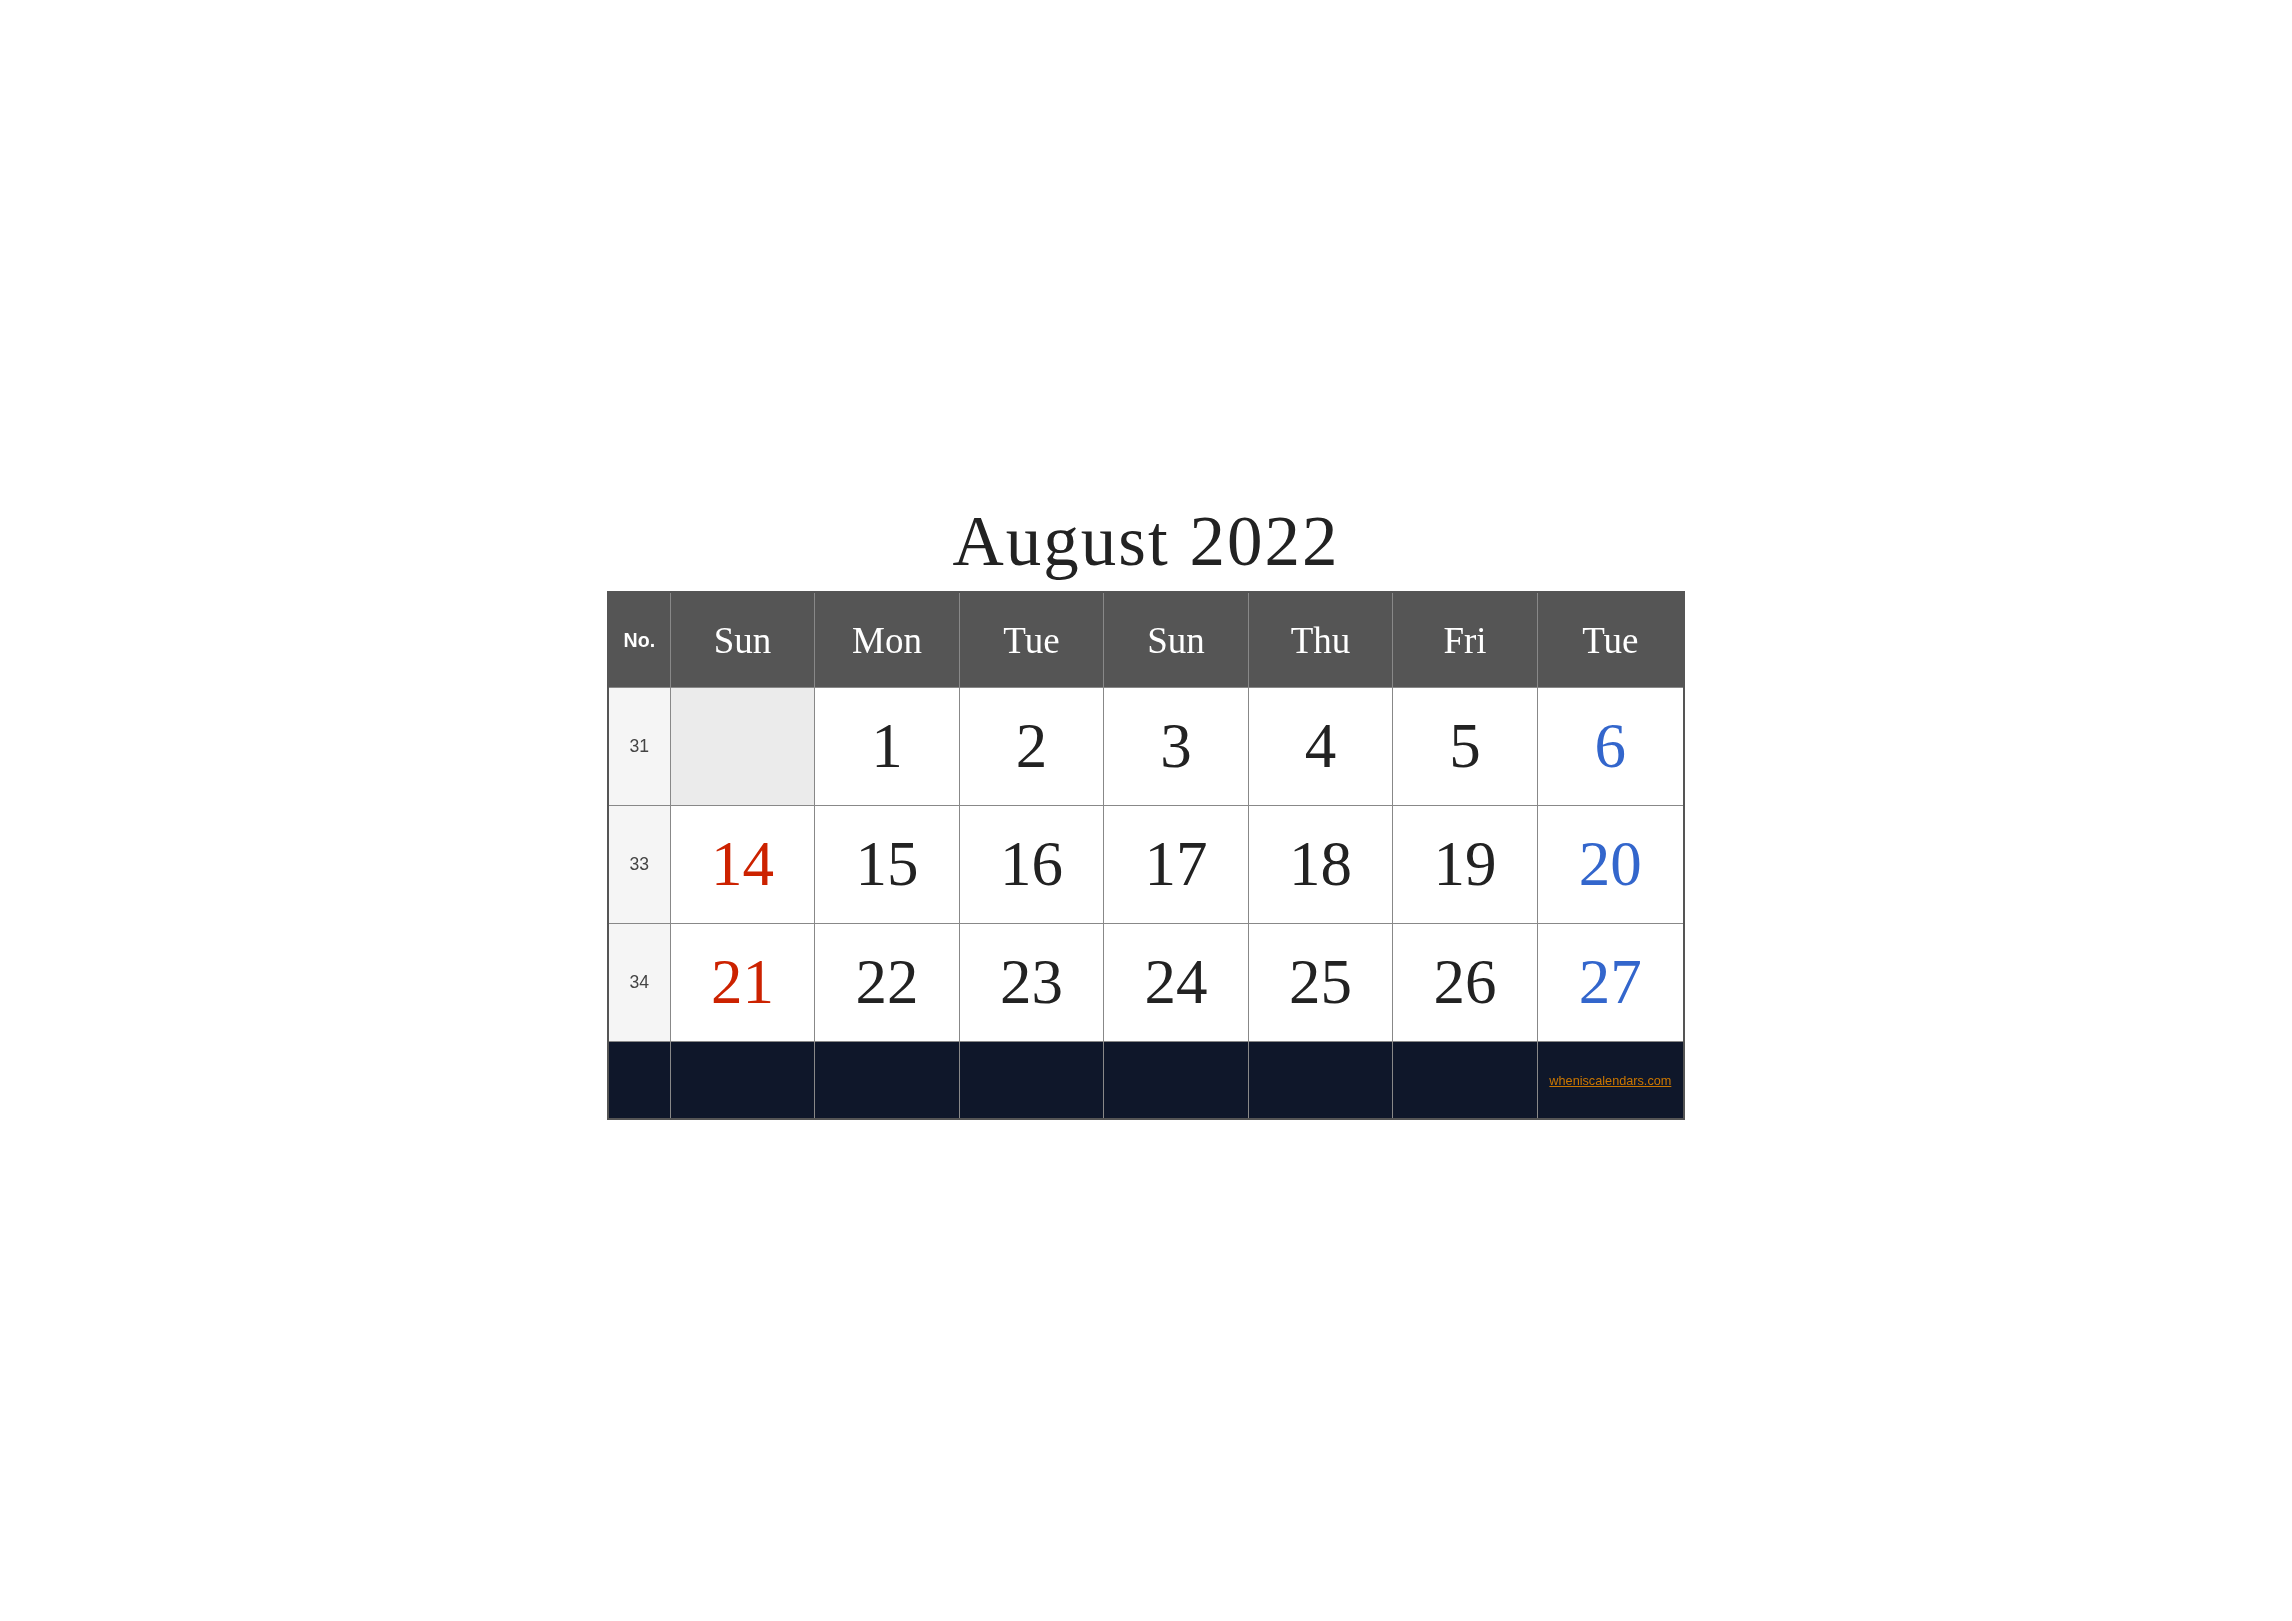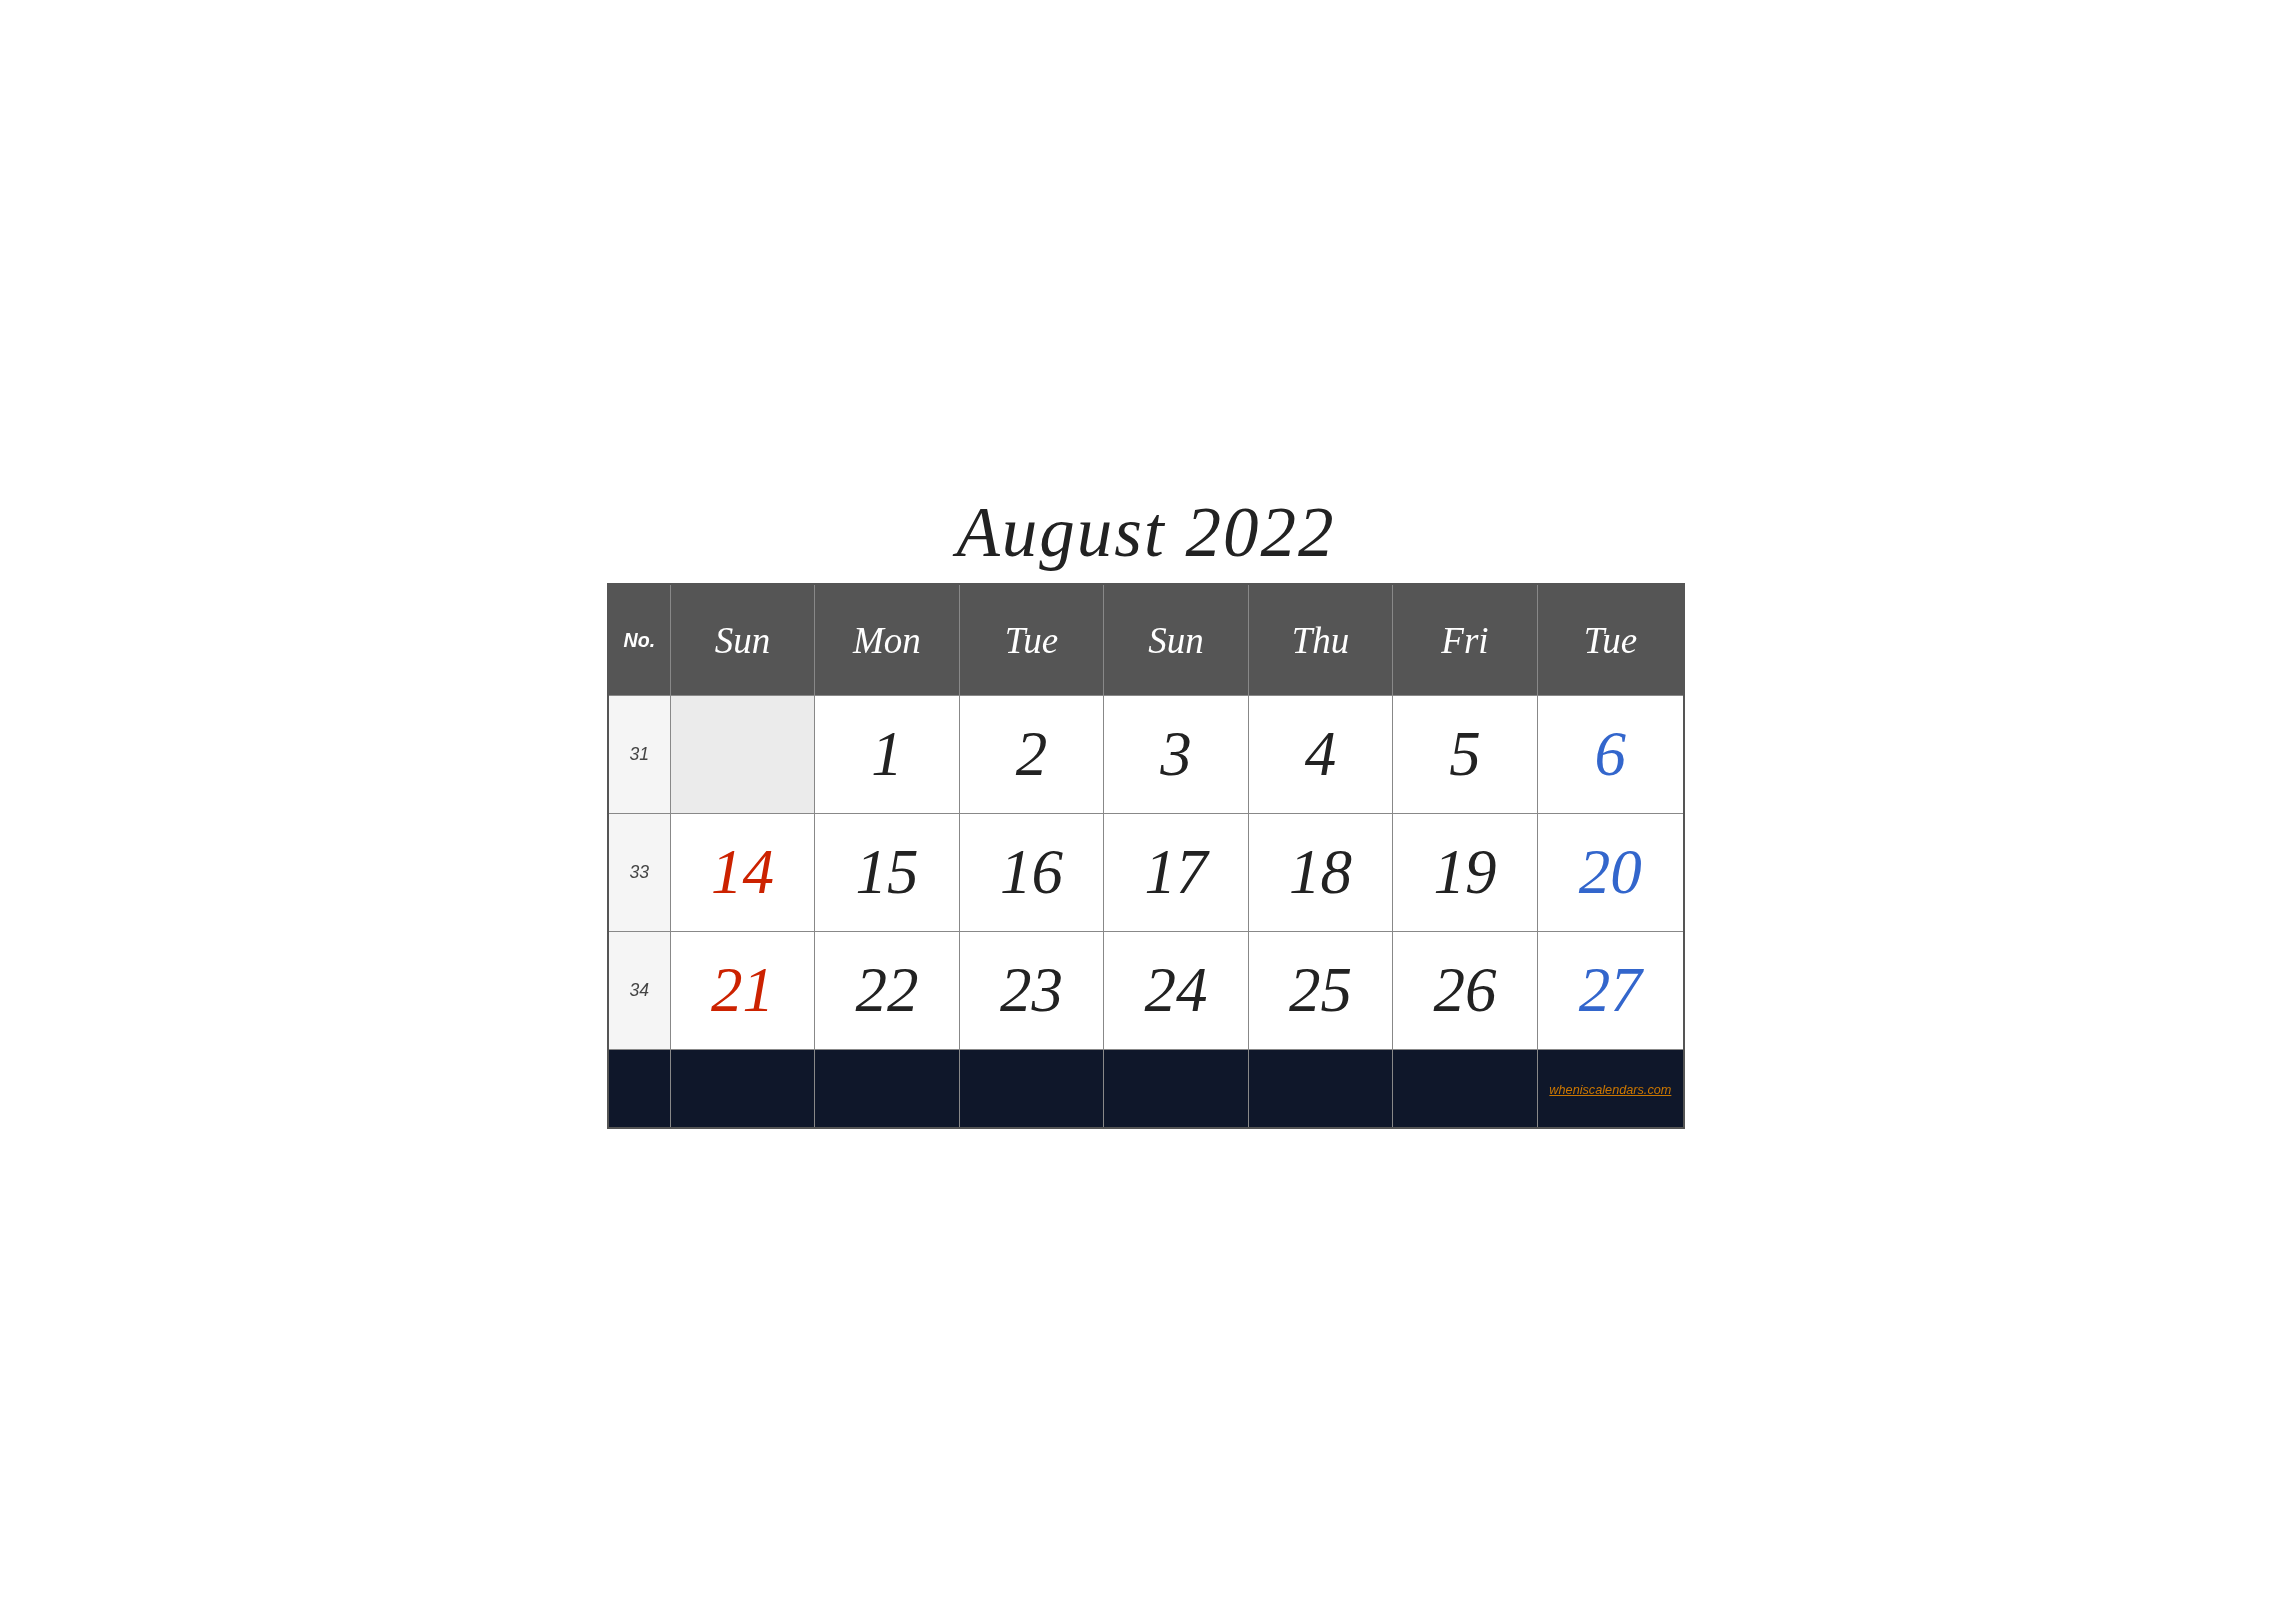--- a/index.html
+++ b/index.html
@@ -10,21 +10,20 @@
       justify-content: center;
       align-items: center;
       min-height: 100vh;
       font-family: Arial, sans-serif;
       padding: 39px;
     }
 
     .calendar-container {
       width: 100%;
       max-width: 1078px;
-      font-style: italic;
     }
 
     .calendar-title {
       text-align: center;
       font-size: 71px;
       font-family: 'Segoe Script', 'Brush Script MT', cursive;
       color: #222;
       margin-bottom: 9.8px;
       font-weight: normal;
       letter-spacing: 2px;
@@ -44,21 +43,21 @@
     }
 
     
     .header-row th {
       background: #555;
       color: #fff;
       font-size: 37px;
       font-family: 'Segoe Script', 'Brush Script MT', cursive;
       font-weight: normal;
       padding: 11.8px 5.9px;
-      height: 112px;
+      height: 95px;
     }
 
     .header-row th.no-col {
       font-size: 19.6px;
       font-family: Arial, sans-serif;
       font-weight: bold;
       width: 59px;
     }
 
     

